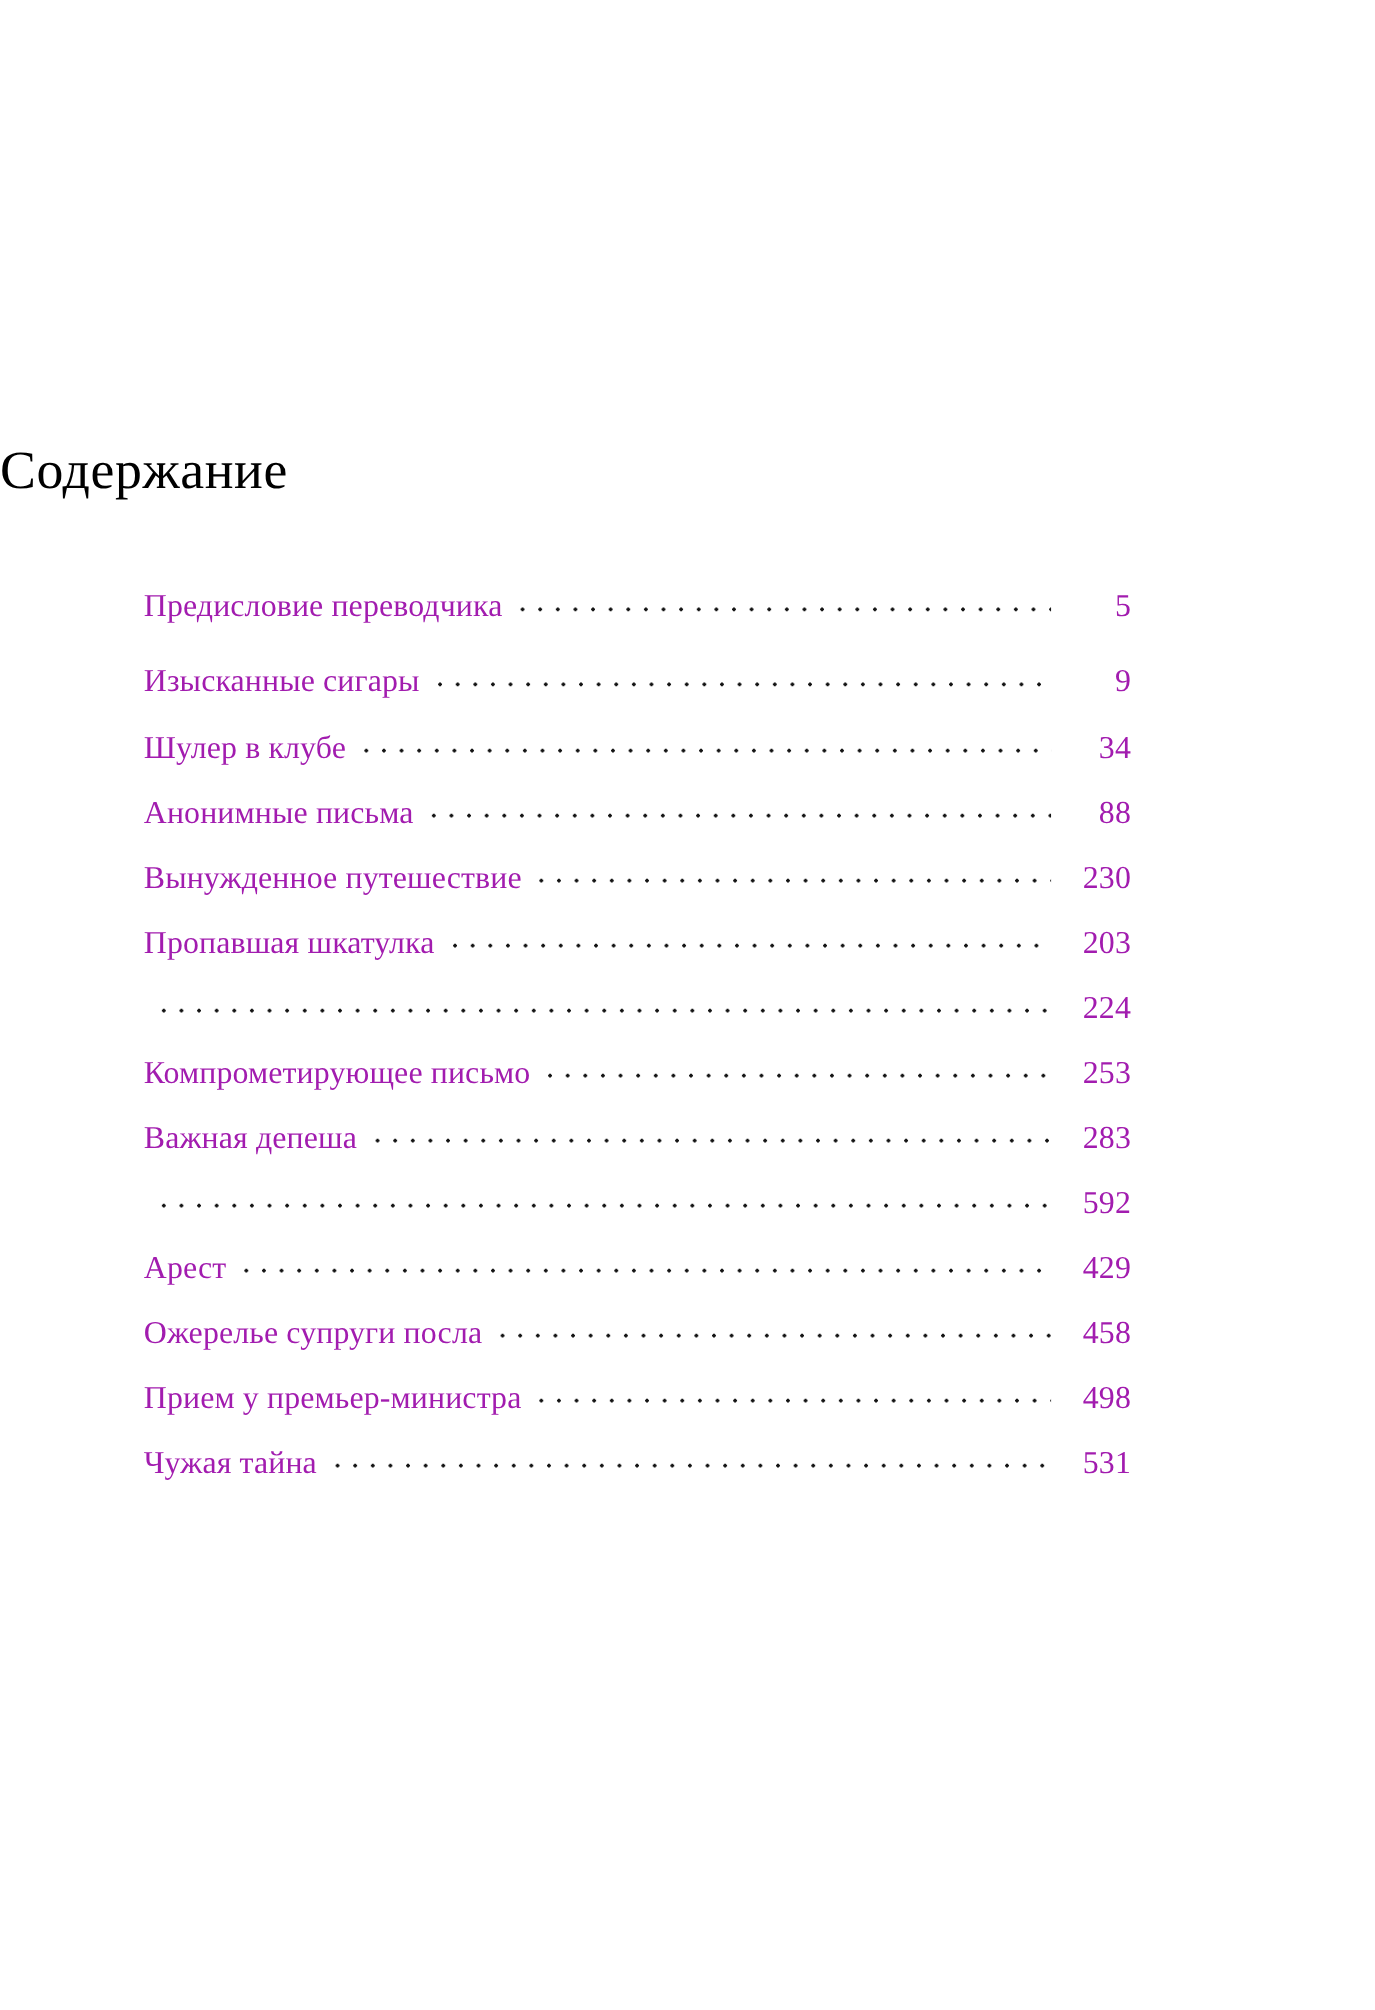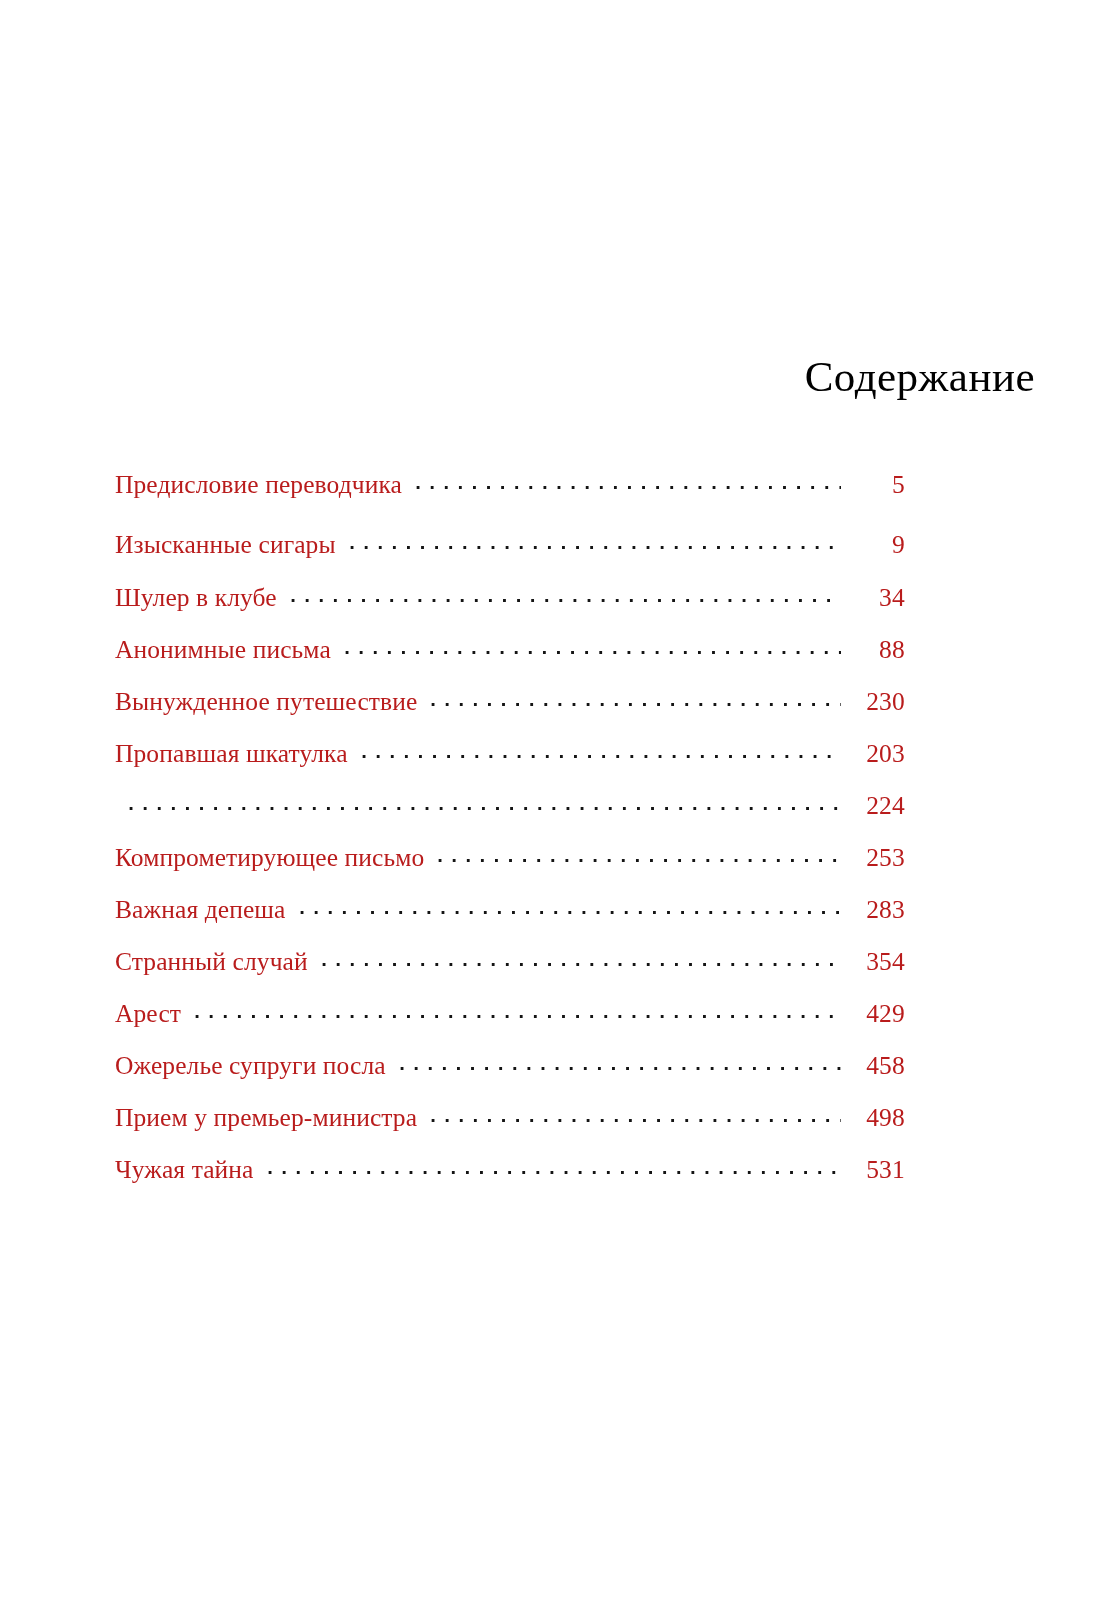--- a/index.html
+++ b/index.html
@@ -23,21 +23,21 @@
     inset: 0;
     background: #ffffff;
   }
 
   
   .toc-title {
     position: absolute;
     top: 355px;
     left: 0;
     width: 1035px;
-    text-align: right;
+    text-align: left;
     font-size: 43px;
     font-weight: 400;
     letter-spacing: 0.5px;
     line-height: 1.0;
     color: #000000;
   }
 
   
   .toc-list {
     position: absolute;
@@ -46,21 +46,21 @@
     width: 790px;
   }
 
   .toc-row {
     display: flex;
     align-items: baseline;
     width: 100%;
     height: 52px;
     font-size: 25.5px;
     line-height: 52px;
-    color: #b91c1c;
+    color: #a21caf;
   }
 
   
   .toc-row.gap-large { height: 66px; line-height: 66px; }
   .toc-row.gap-mid   { height: 54px; line-height: 54px; justify-content: space-between; }
 
   .toc-label {
     white-space: nowrap;
     flex: 0 0 auto;
     letter-spacing: 0.1px;
@@ -153,23 +153,22 @@
       <span class="toc-page">253</span>
     </div>
 
     <div class="toc-row">
       <span class="toc-label">Важная депеша</span>
       <span class="toc-dots"></span>
       <span class="toc-page">283</span>
     </div>
 
     <div class="toc-row">
-      <span class="toc-label">Странный случай</span>
       <span class="toc-dots"></span>
-      <span class="toc-page">354</span>
+      <span class="toc-page">592</span>
     </div>
 
 
 
     <div class="toc-row">
       <span class="toc-label">Арест</span>
       <span class="toc-dots"></span>
       <span class="toc-page">429</span>
     </div>
 

